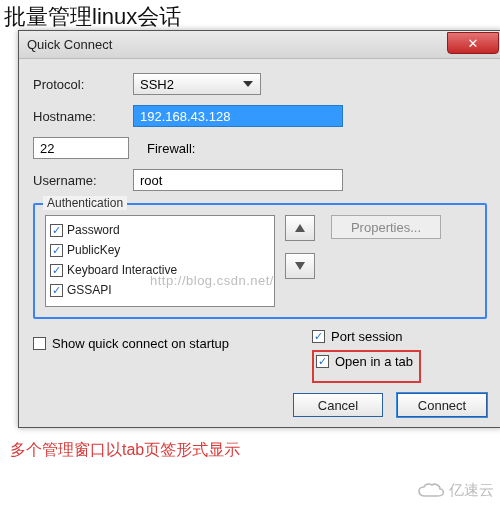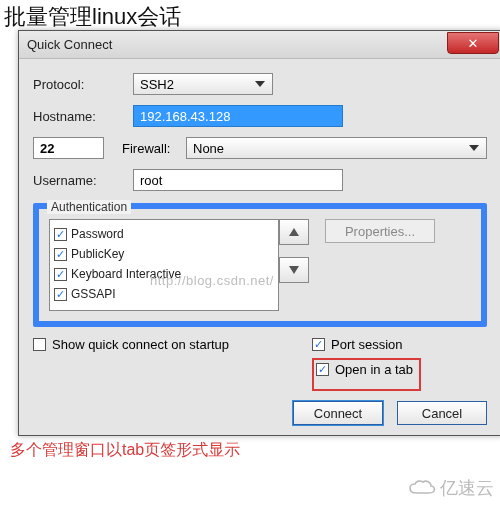--- a/index.html
+++ b/index.html
@@ -6,53 +6,53 @@
   body { margin: 0; width: 500px; height: 506px; background: #fff; position: relative; font-size: 13px; }
   .page-title { font-size: 22px; padding: 2px 4px; color: #111; }
   .dialog { position: absolute; left: 18px; top: 30px; width: 484px; border: 1px solid #555; background: #e5e5e5; box-shadow: 0 0 6px rgba(0,0,0,0.3); }
   .titlebar { height: 28px; background: linear-gradient(#eaeaea,#d6d6d6); border-bottom: 1px solid #bbb; display: flex; align-items: center; padding-left: 8px; position: relative; }
   .titlebar-title { font-size: 13px; color: #222; }
   .close-btn { position: absolute; right: 2px; top: 1px; width: 52px; height: 22px; background: linear-gradient(#e57373,#c62828); border: 1px solid #8a1c1c; border-radius: 0 0 4px 4px; display: flex; align-items: center; justify-content: center; color: #fff; font-size: 13px; cursor: pointer; }
   .body { padding: 14px 14px 10px 14px; }
   .row { display: flex; align-items: center; margin-bottom: 10px; }
   .label { width: 100px; color: #222; }
   .dropdown { height: 22px; border: 1px solid #888; background: linear-gradient(#fff,#e6e6e6); display: flex; align-items: center; padding: 0 6px; position: relative; }
-  .dropdown.wide { width: 140px; }
+  .dropdown.wide { width: 128px; }
   .dropdown .arrow { position: absolute; right: 4px; top: 2px; width: 16px; height: 16px; display: flex; align-items: center; justify-content: center; }
   .arrow svg { width: 10px; height: 6px; }
   .textinput { height: 22px; border: 1px solid #888; background: #fff; padding: 0 6px; display: flex; align-items: center; }
   .textinput.w210 { width: 210px; }
-  .textinput.w80 { width: 71px; font-weight: bold; }
+  .textinput.w80 { width: 96px; }
   .textinput.selected { background: #3399ff; color: #fff; border-color: #247acc; }
   .firewall-label { margin-left: 18px; width: 64px; }
   .dropdown.firewall { flex: 1; }
-  .fieldset { border: 6px solid #3b82f6; border-radius: 2px; padding: 10px; margin-top: 12px; margin-bottom: 10px; position: relative; }
+  .fieldset { border: 2px solid #3b82f6; border-radius: 2px; padding: 10px; margin-top: 12px; margin-bottom: 10px; position: relative; }
   .legend { position: absolute; top: -9px; left: 8px; background: #f2f2f2; padding: 0 4px; font-size: 12px; color: #333; }
-  .auth-flex { display: flex; }
+  .auth-flex { display: flex; gap: 10px; }
   .auth-list { width: 230px; height: 92px; border: 1px solid #888; background: #fff; padding: 4px; overflow: hidden; }
   .auth-item { display: flex; align-items: center; gap: 4px; height: 20px; font-size: 12px; color: #222; }
   .chk { width: 13px; height: 13px; border: 1px solid #555; background: #fff; display: inline-flex; align-items: center; justify-content: center; }
   .chk.on::after { content: "✓"; color: #1e6fd6; font-size: 11px; line-height: 1; }
   .auth-side { display: flex; flex-direction: column; gap: 10px; align-items: flex-start; }
   .mini-btn { width: 30px; height: 26px; border: 1px solid #888; background: linear-gradient(#fff,#e4e4e4); display: flex; align-items: center; justify-content: center; }
   .mini-btn svg { width: 10px; height: 8px; }
   .props-btn { width: 110px; height: 24px; border: 1px solid #aaa; background: #eee; color: #888; display: flex; align-items: center; justify-content: center; margin-left: 8px; }
   .watermark { position: absolute; left: 150px; top: 273px; color: #bdbdbd; font-size: 13px; letter-spacing: 0.5px; pointer-events: none; }
   .bottom { margin-top: 4px; }
   .checkrow { display: flex; align-items: center; gap: 6px; margin-bottom: 6px; }
   .checkrow.right { justify-content: flex-start; }
   .bottom-grid { display: flex; }
-  .bottom-left { flex: 1; }
+  .bottom-left { flex: 1; margin-top: 7px; }
   .bottom-right { width: 175px; }
   .open-tab-box { border: 2px solid #d93a3a; padding: 2px 6px 12px 2px; display: inline-flex; align-items: center; gap: 6px; }
   .btnrow { display: flex; gap: 14px; justify-content: flex-end; margin-top: 10px; }
   .btn { width: 90px; height: 24px; border: 1px solid #2b5fa3; background: linear-gradient(#fff,#e6e6e6); display: flex; align-items: center; justify-content: center; cursor: pointer; font-size: 13px; color: #222; }
   .btn.default { box-shadow: 0 0 0 1px #3a8dde; }
   .annotation { position: absolute; left: 10px; top: 440px; color: #d93a3a; font-size: 16px; }
-  .logo { position: absolute; right: 6px; bottom: 6px; display: flex; align-items: center; gap: 4px; color: #bbb; font-size: 18px; }
+  .logo { position: absolute; right: 6px; bottom: 6px; display: flex; align-items: center; gap: 4px; color: #bbb; font-size: 15px; }
   .cloud { width: 28px; height: 18px; }
 </style>
 </head>
 <body>
 
 <div class="page-title">批量管理linux会话</div>
 
 <div class="dialog">
   <div class="titlebar">
     <span class="titlebar-title">Quick Connect</span>
@@ -80,28 +80,20 @@
       <div class="textinput w210 selected">
         <span>192.168.43.128</span>
       </div>
     </div>
 
     <div class="row">
       <div class="textinput w80">
         <span>22</span>
       </div>
       <span class="firewall-label">Firewall:</span>
-      <div class="dropdown firewall">
-        <span>None</span>
-        <span class="arrow">
-            <svg viewBox="0 0 10 6">
-              <path d="M0 0 L5 6 L10 0 Z" fill="#333"></path>
-            </svg>
-          </span>
-      </div>
     </div>
 
     <div class="row">
       <span class="label">Username:</span>
       <div class="textinput w210">
         <span>root</span>
       </div>
     </div>
 
     <div class="fieldset">
@@ -163,25 +155,25 @@
           <div class="open-tab-box">
             <div class="checkrow right" style="margin:0">
               <span class="chk on"></span>
               <span>Open in a tab</span>
             </div>
           </div>
         </div>
       </div>
 
       <div class="btnrow">
+        <div class="btn">
+          <span>Cancel</span>
+        </div>
         <div class="btn default">
           <span>Connect</span>
-        </div>
-        <div class="btn">
-          <span>Cancel</span>
         </div>
       </div>
     </div>
 
   </div>
 </div>
 
 <div class="watermark">http://blog.csdn.net/</div>
 
 <div class="annotation">多个管理窗口以tab页签形式显示</div>

